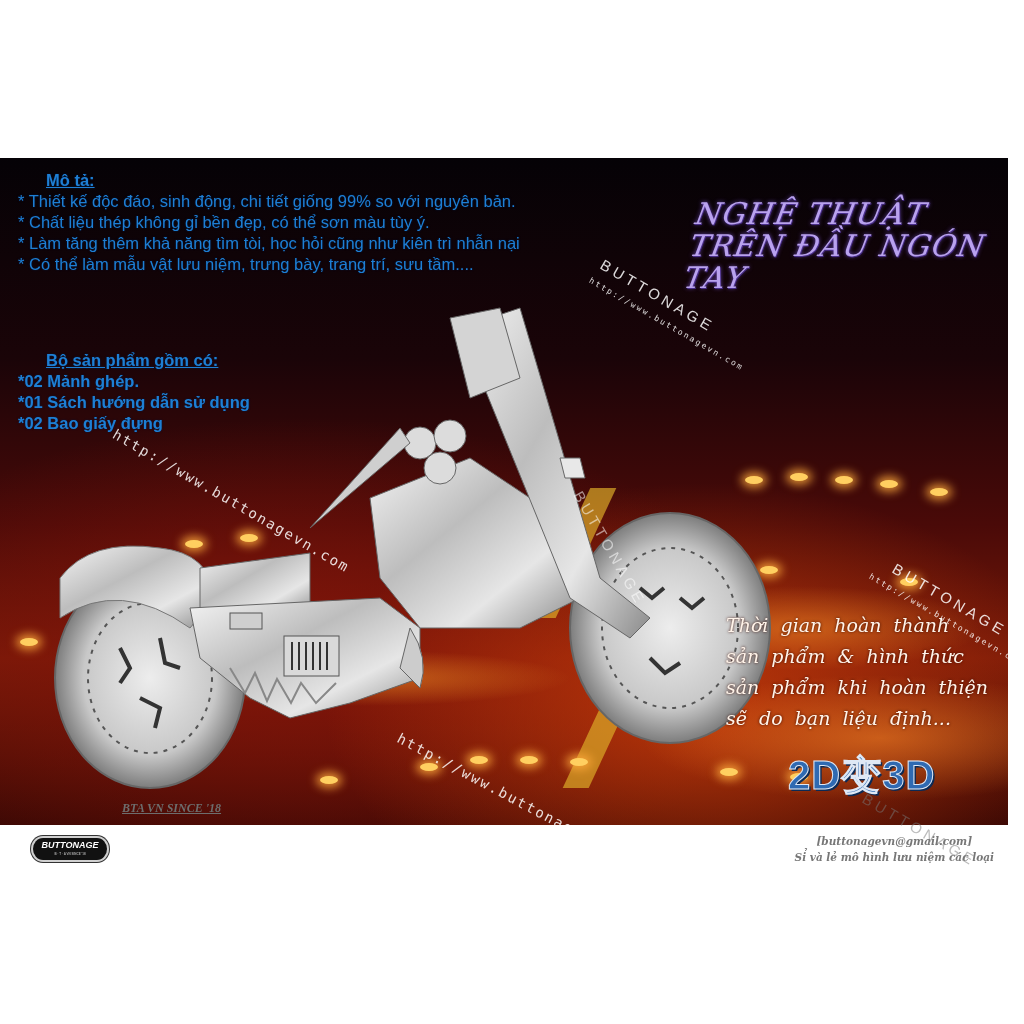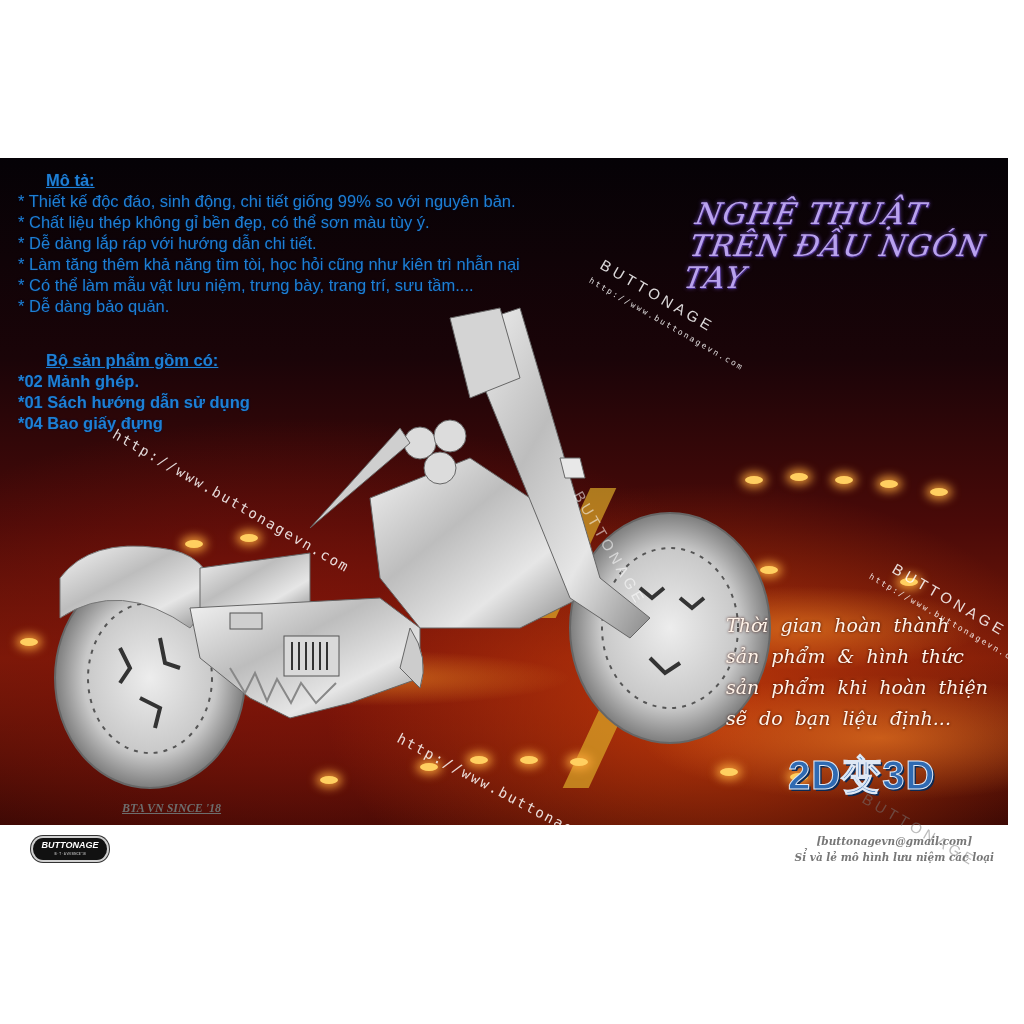--- a/index.html
+++ b/index.html
@@ -105,31 +105,29 @@
     <path d="M450 160 L500 150 L520 220 L470 240 Z" fill="#d4d4d4" stroke="#666"></path>
 
     <path d="M310 370 L400 270 L410 285 Z" fill="#cfcfcf" stroke="#666"></path>
     <path d="M560 300 L580 300 L585 320 L565 320 Z" fill="#e8e8e8" stroke="#666"></path>
   </svg>
 
   <div class="desc">
     <span class="heading">Mô tả:</span>
     <span class="line">* Thiết kế độc đáo, sinh động, chi tiết giống 99% so với nguyên bản.</span>
     <span class="line">* Chất liệu thép không gỉ bền đẹp, có thể sơn màu tùy ý.</span>
-    <span class="line">* Dễ dàng lắp ráp với hướng dẫn chi tiết.</span>
     <span class="line">* Làm tăng thêm khả năng tìm tòi, học hỏi cũng như kiên trì nhẫn nại</span>
     <span class="line">* Có thể làm mẫu vật lưu niệm, trưng bày, trang trí, sưu tầm....</span>
-    <span class="line">* Dễ dàng bảo quản.</span>
   </div>
 
   <div class="kit">
     <span class="heading">Bộ sản phẩm gồm có:</span>
     <span class="line">*02 Mảnh ghép.</span>
     <span class="line">*01 Sách hướng dẫn sử dụng</span>
-    <span class="line">*04 Bao giấy đựng</span>
+    <span class="line">*02 Bao giấy đựng</span>
   </div>
 
   <div class="art-title">
     <span>NGHỆ THUẬT</span>
     <span>TRÊN ĐẦU NGÓN</span>
     <span>TAY</span>
   </div>
 
   <div class="promo">
     <span>Thời gian hoàn thành</span>

